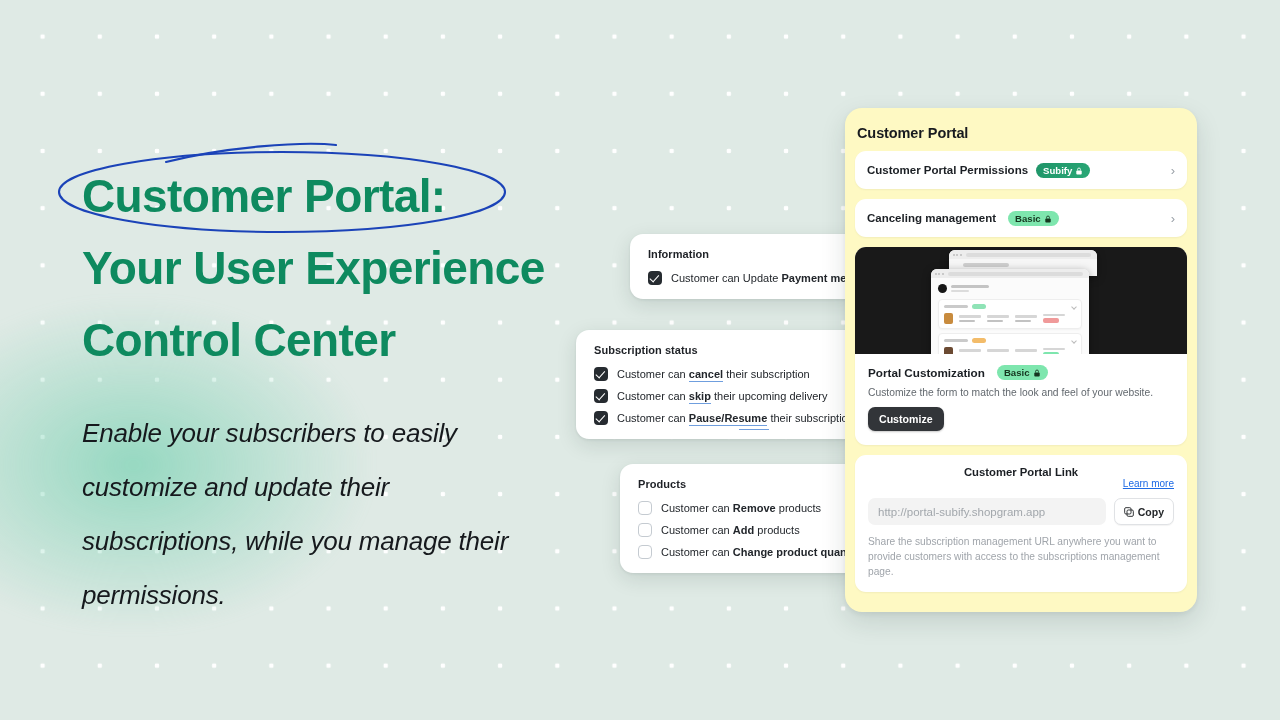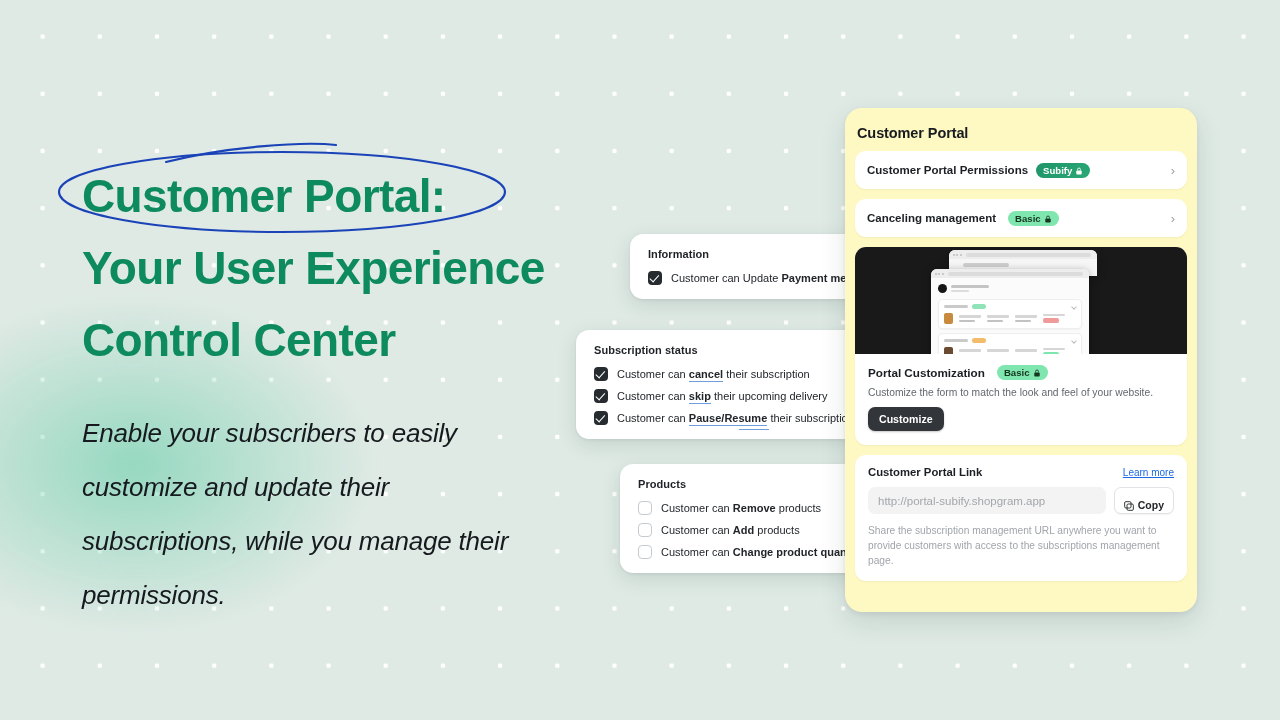--- a/index.html
+++ b/index.html
@@ -272,39 +272,39 @@
   }
 
   
   .link-card {
     background: #ffffff;
     border-radius: 11px;
     margin-top: 10px;
     padding: 11px 13px 13px 13px;
     box-shadow: 0 1px 2px rgba(0,0,0,0.05);
   }
-  .lc-top { display:flex; align-items:center; }
+  .lc-top { display:flex; align-items:center;flex-direction:column; }
   .lc-title { font-size: 11.3px; font-weight: 700; color:#1b1f24; }
   .lc-learn { margin-left:auto; font-size:10px; }
   .lc-inputrow { display:flex; align-items:center; gap:8px; margin-top:9px; }
   .lc-input {
     flex: 1;
     background: #f3f3f3;
     border: none;
     border-radius: 7px;
     height: 27px;
     padding: 0 10px;
     font-size: 11.5px;
     color: #a2a7ac;
     font-family: "Liberation Sans", sans-serif;
     outline: none;
   }
   .lc-input::placeholder { color:#a2a7ac; }
   .btn-copy {
-    display:flex; align-items:flex-end; gap:4px;
+    display:flex; align-items:center; gap:4px;
     background:#ffffff;
     border: 1px solid #e0e2e5;
     border-radius: 7px;
     height: 27px;
     padding: 2px 9px;
     font-size: 10.5px;
     font-weight: 700;
     color:#232629;
     cursor:pointer;
     box-shadow: 0 1px 1px rgba(0,0,0,0.05);

